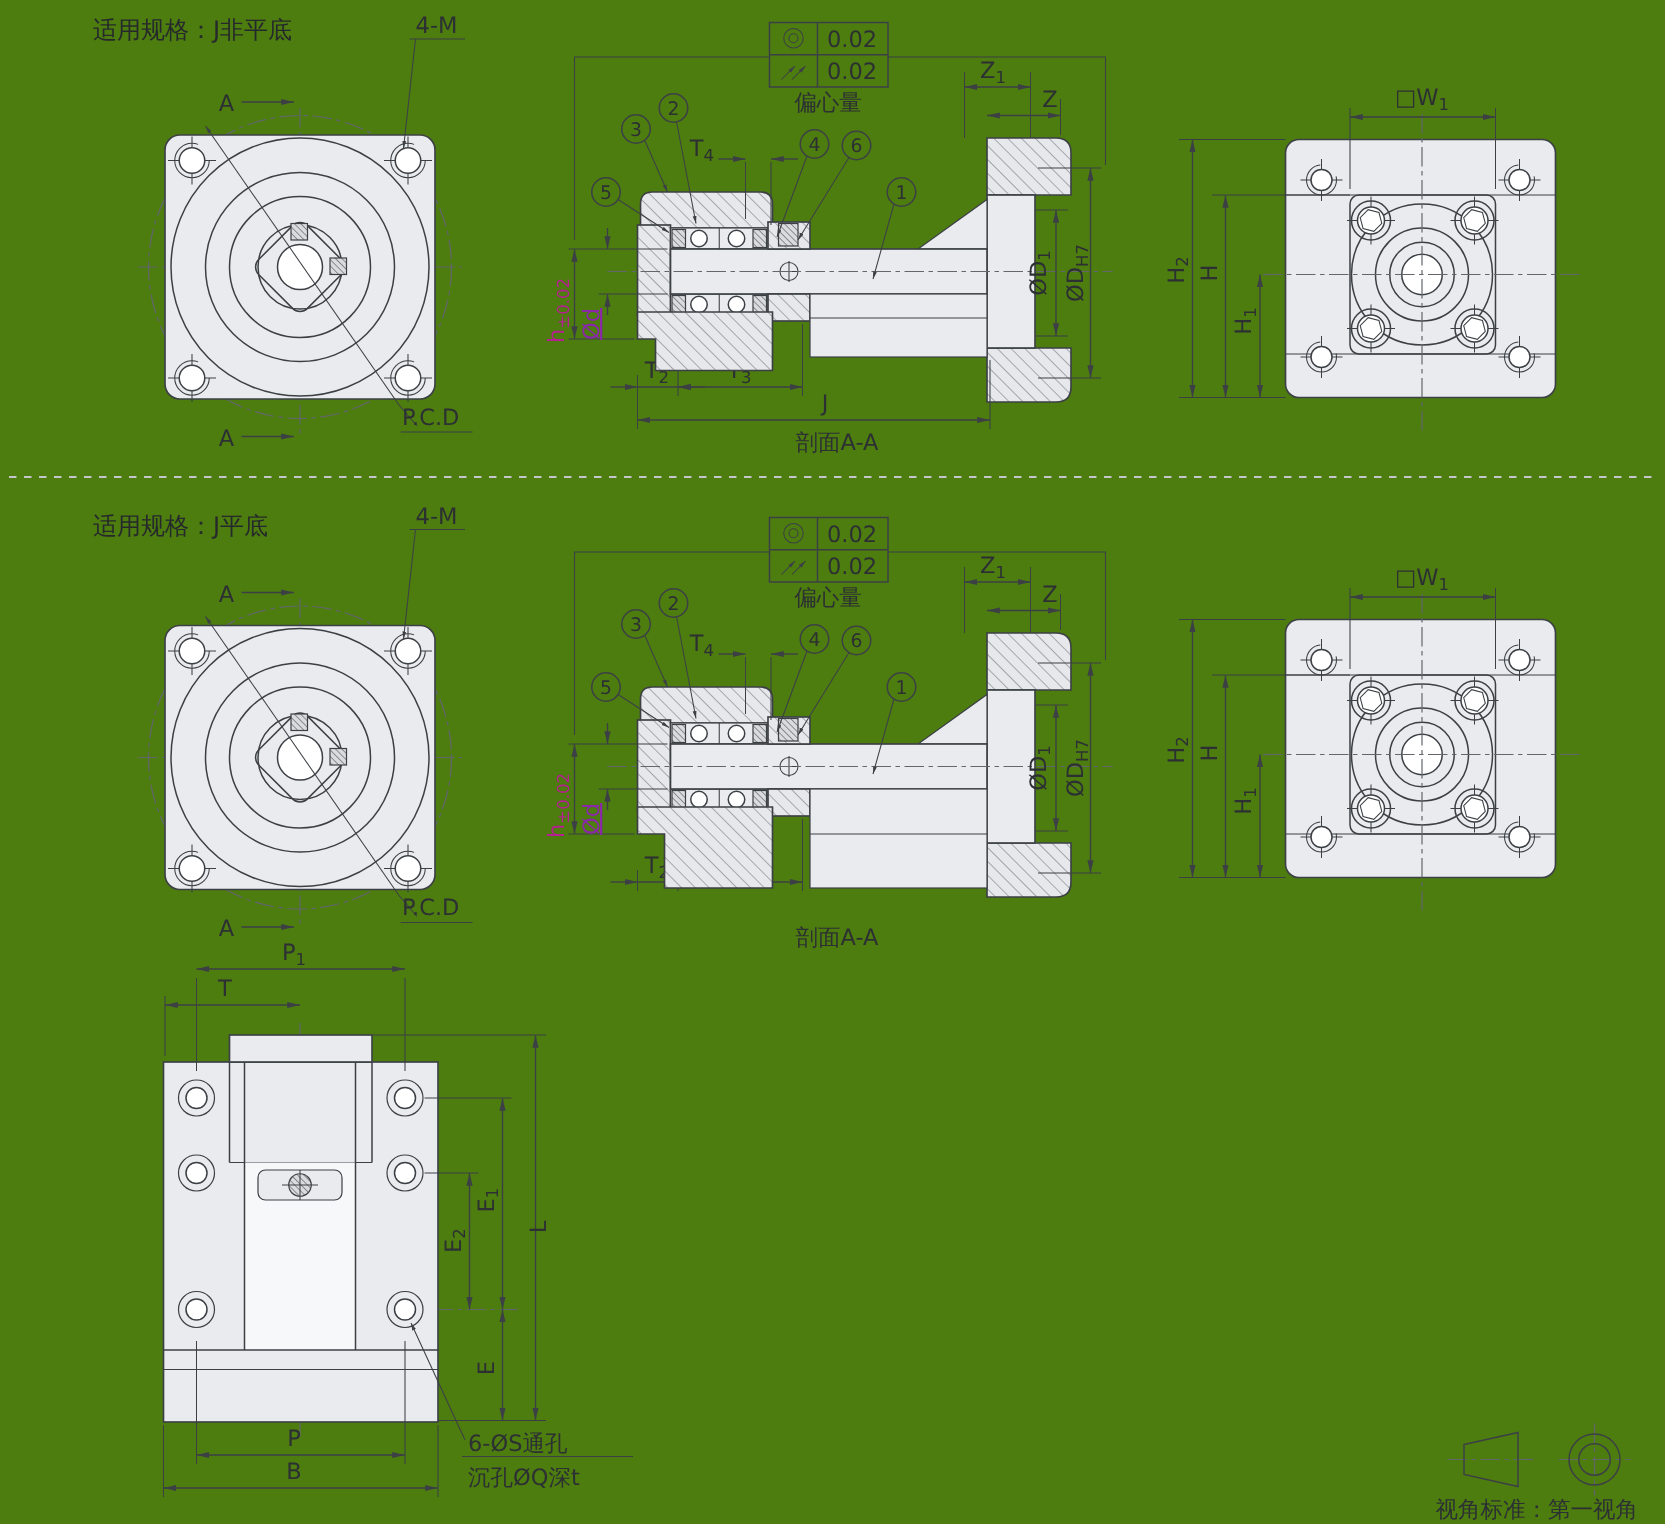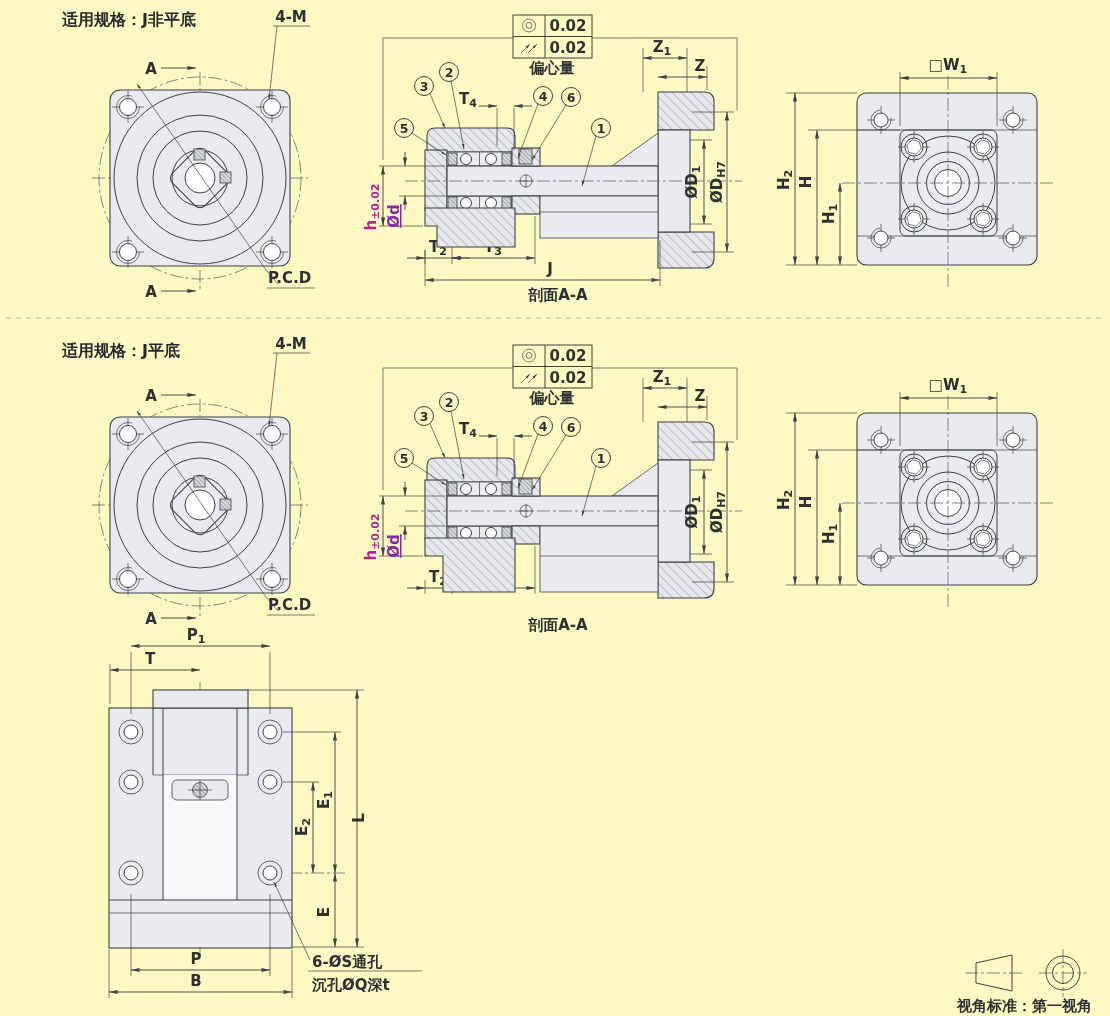--- a/index.html
+++ b/index.html
@@ -1,17 +1,17 @@
 <!DOCTYPE html>
 <html style="--part_fill: #e9ebee; --line: #3c4045; --magenta: #b51f8f; --purple: #8a28a8; --separator: #c3c6ca; --channel_fill: #f7f8fa;"><head>
 <meta charset="utf-8">
 <style>
   html,body{margin:0;padding:0;background:#fff;}
-  #stage{position:relative;width:1110px;height:1016px;background:#fef9c3;overflow:hidden;
-         font-family:"DejaVu Sans","Liberation Sans",sans-serif;font-weight:bold;}
+  #stage{position:relative;width:1110px;height:1016px;background:#4d7c0f;overflow:hidden;
+         font-family:"DejaVu Sans","Liberation Sans",sans-serif;}
   svg text{font-family:"DejaVu Sans","Liberation Sans",sans-serif;}
   .part{fill:var(--part_fill);stroke:var(--line);stroke-width:1.1;}
   .part2{fill:var(--part_fill);stroke:var(--line);stroke-width:.8;}
   .hat{fill:url(#hl);stroke:var(--line);stroke-width:1.1;}
   .hatd{fill:url(#hd);stroke:var(--line);stroke-width:.8;}
   .white{fill:#fff;stroke:var(--line);stroke-width:1;}
   .s{fill:none;stroke:var(--line);stroke-width:1;}
   .thin{fill:none;stroke:var(--line);stroke-width:.7;}
   .cl{fill:none;stroke:#63676d;stroke-width:.8;stroke-dasharray:13 3 3 3;}
   .dl{fill:none;stroke:var(--line);stroke-width:.9;}

